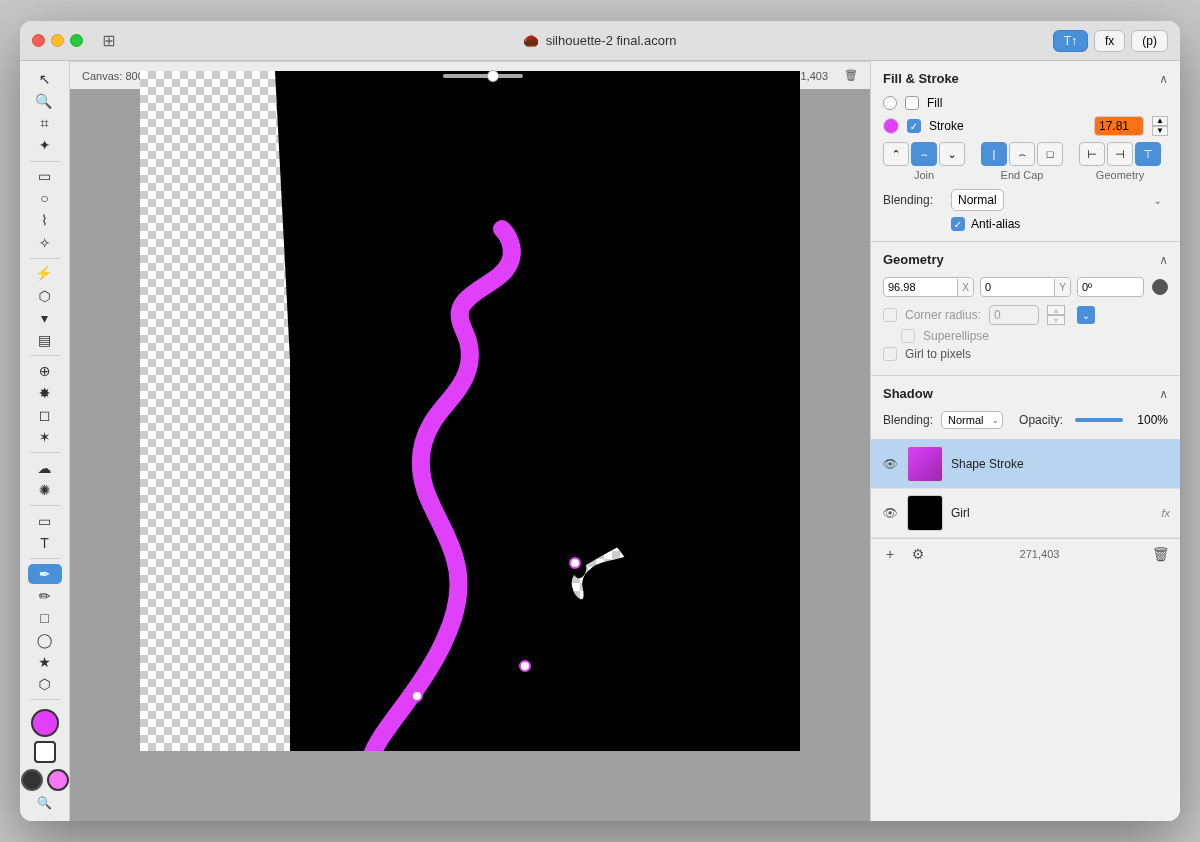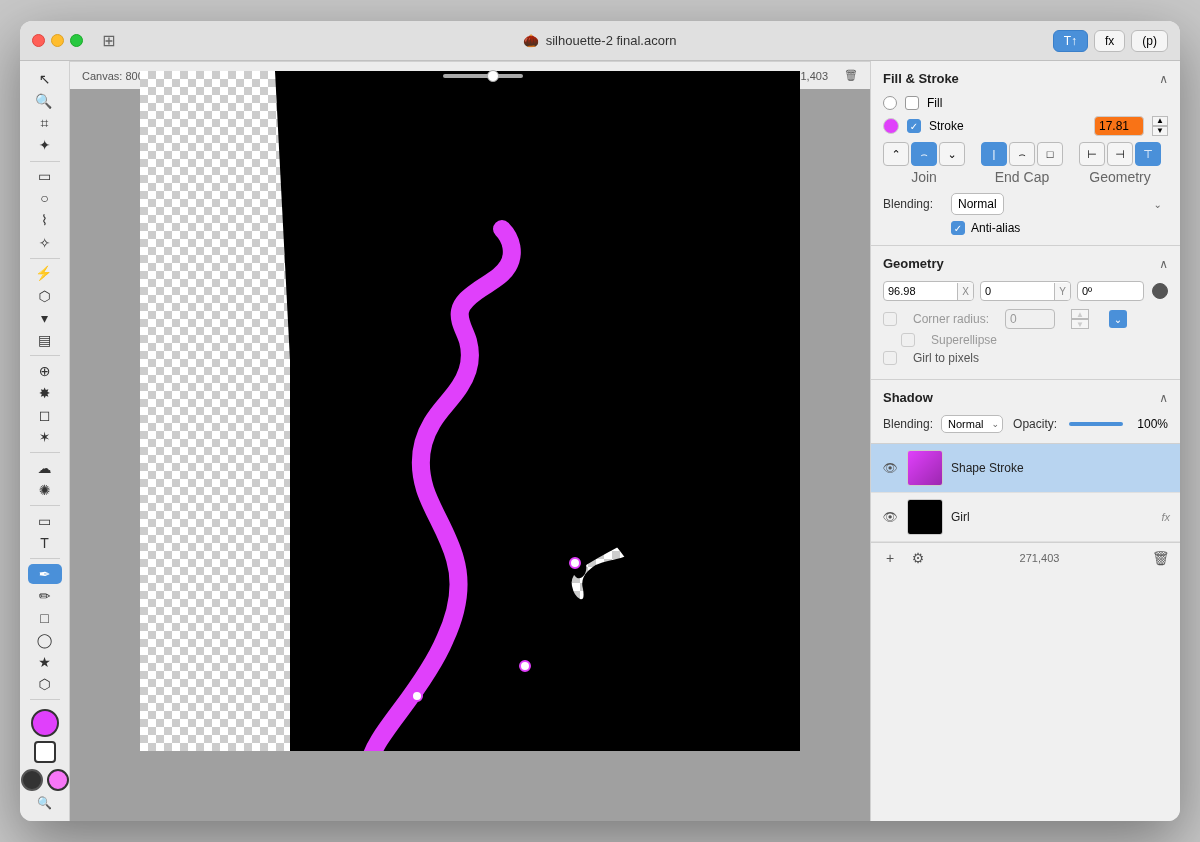--- a/index.html
+++ b/index.html
@@ -347,21 +347,21 @@
       display: flex;
       gap: 16px;
       margin-bottom: 8px;
     }
     .stroke-option-group {
       display: flex;
       flex-direction: column;
       gap: 3px;
     }
     .stroke-option-label {
-      font-size: 14px;
+      font-size: 11px;
       color: #666;
       text-align: center;
     }
     .blending-row {
       display: flex;
       align-items: center;
       gap: 8px;
       margin-bottom: 6px;
     }
     .blending-label {
@@ -440,21 +440,21 @@
     }
     .geometry-row2 {
       display: grid;
       grid-template-columns: 1fr 1fr;
       gap: 6px;
       margin-bottom: 8px;
     }
     .corner-radius-row {
       display: flex;
       align-items: center;
-      gap: 16px;
+      gap: 8px;
       margin-bottom: 4px;
     }
     .checkbox-disabled {
       width: 14px;
       height: 14px;
       border: 1.5px solid #ccc;
       border-radius: 3px;
       background: #f0f0f0;
     }
     .corner-input {
@@ -976,21 +976,21 @@
           <span class="panel-section-title">Shadow</span>
           <button class="panel-collapse-btn">∧</button>
         </div>
         <div class="shadow-row">
           <span style="font-size:12px;color:#333">Blending:</span>
           <div class="shadow-blending-select-wrapper">
             <select class="shadow-select">
               <option>Normal</option>
             </select>
           </div>
-          <span style="font-size:12px;color:#333;margin-left:2px">Opacity:</span>
+          <span style="font-size:12px;color:#333;margin-left:8px">Opacity:</span>
           <div class="opacity-slider" style="width:70px;height:4px;background:#4a90d9;border-radius:2px;margin-left:4px"></div>
           <span style="font-size:12px;margin-left:6px">100%</span>
         </div>
       </div>
 
       <div class="layers-section">
 
         <div class="layer-item selected">
           <div class="layer-eye">👁</div>
           <div class="layer-thumb">

